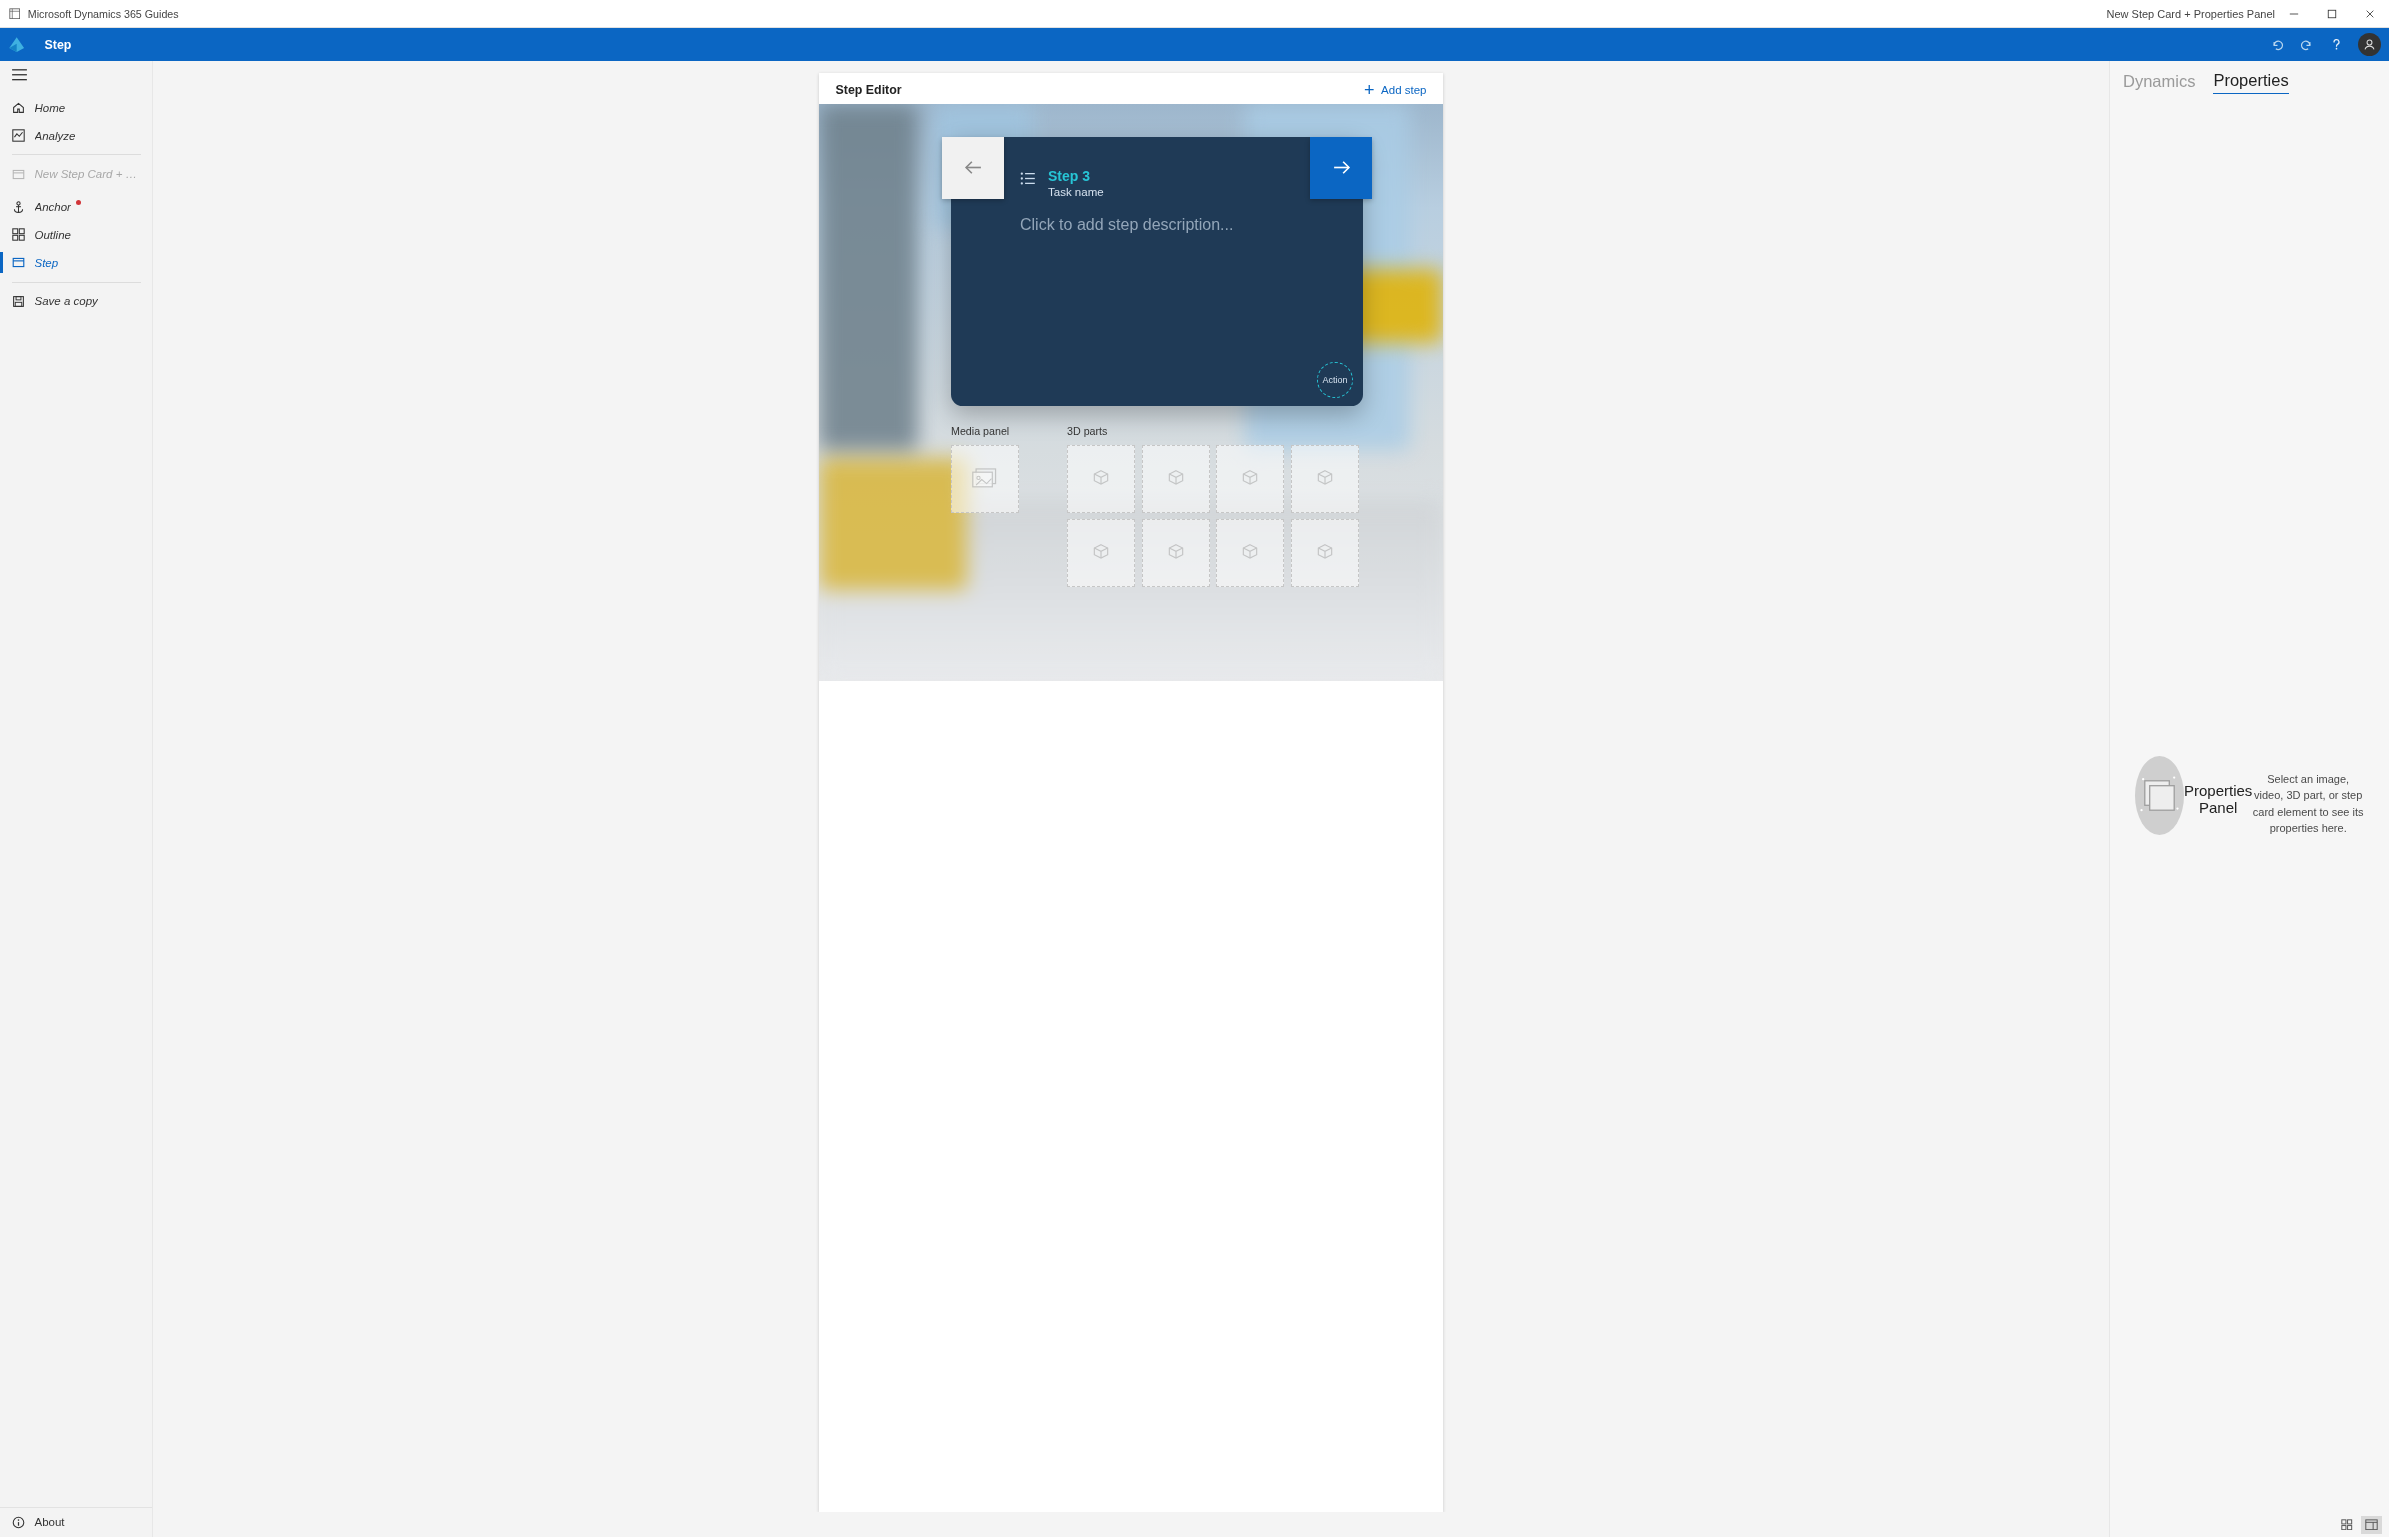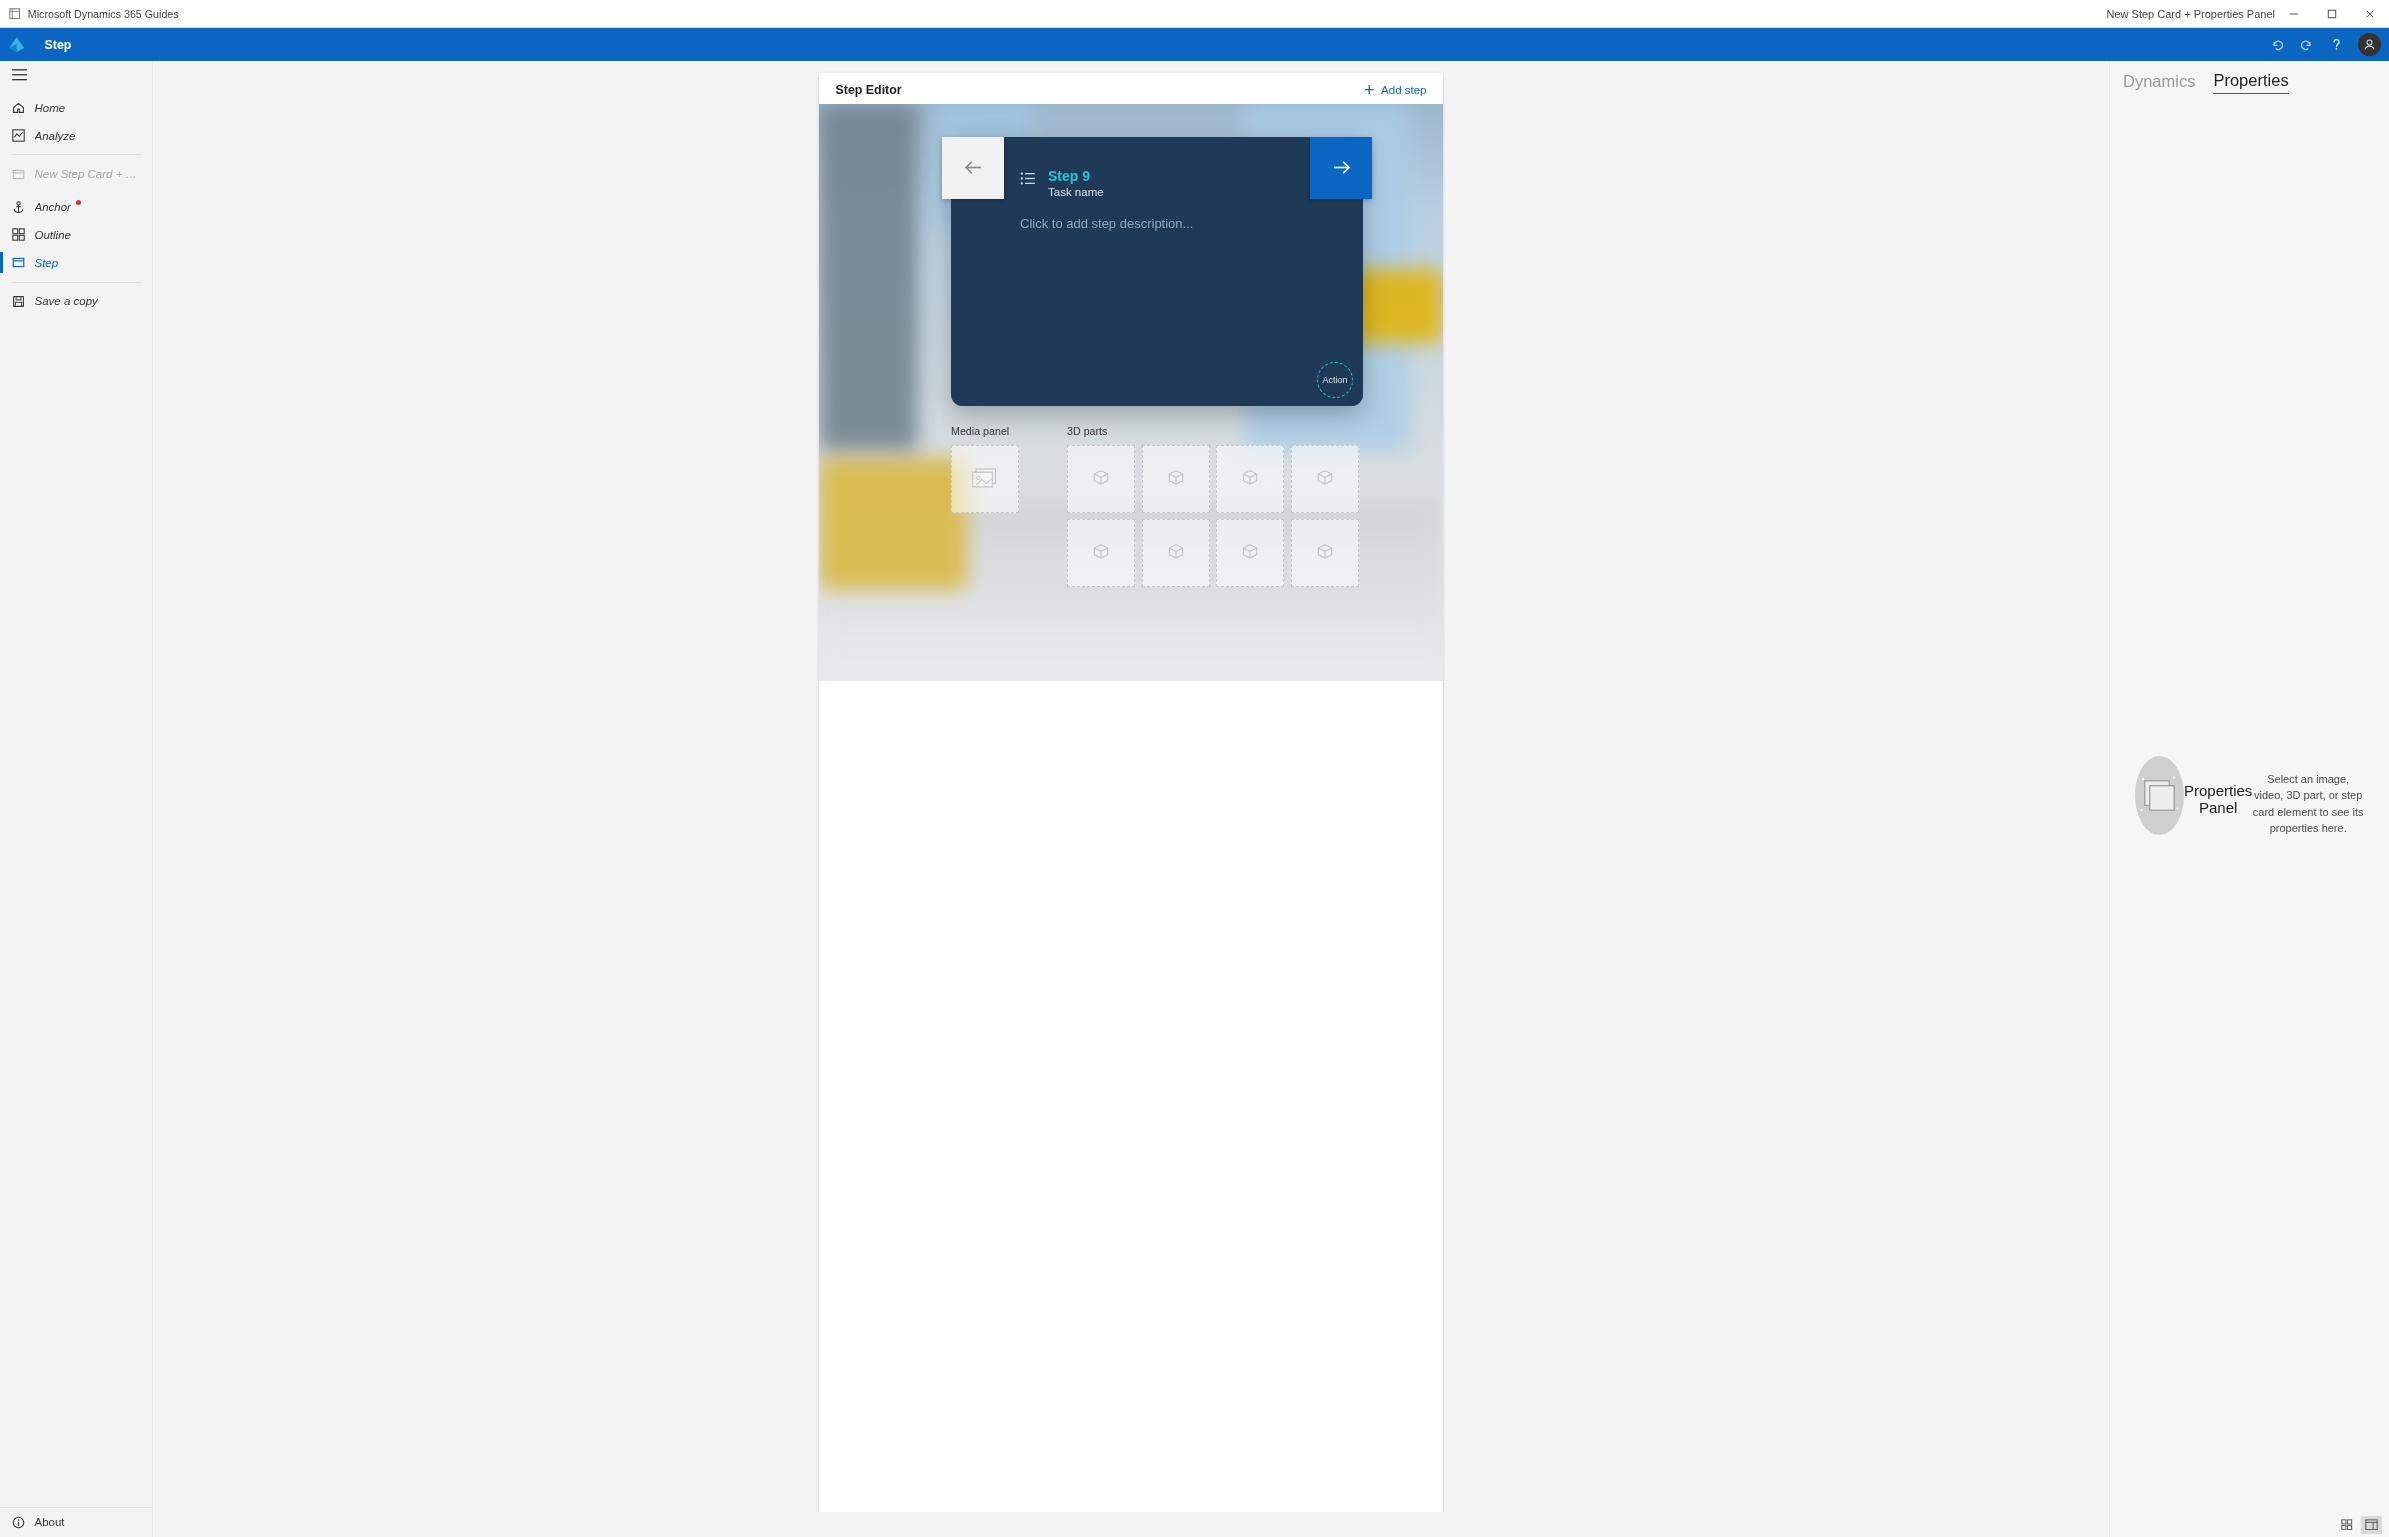--- a/index.html
+++ b/index.html
@@ -60,21 +60,21 @@
   .bb5 { left: 0; bottom: 91px; width: 148px; height: 132px; background: #d9b63a; }
   .bb6 { left: 0; bottom: 0; right: 0; height: 181px; background: linear-gradient(180deg,#cfd3d6,#e9ebee); }
 
   .step-card { position: absolute; left: 132px; top: 33px; width: 412px; height: 269px; background: #1f3a56; border-radius: 11.5px; box-shadow: 0 8.2px 25px rgba(0,0,0,.25); color: #fff; }
   .nav-prev { position: absolute; left: -9px; top: 0; width: 62px; height: 62px; background: #f1f1f1; display: flex; align-items: center; justify-content: center; box-shadow: 0 1.6px 5px rgba(0,0,0,.25); }
   .nav-next { position: absolute; right: -9px; top: 0; width: 62px; height: 62px; background: #0b66c3; display: flex; align-items: center; justify-content: center; box-shadow: 0 1.6px 5px rgba(0,0,0,.25); }
   .step-head { position: absolute; left: 69px; top: 31px; display: flex; gap: 13px; align-items: flex-start; }
   .step-head .list-icon { margin-top: 4.1px; }
   .step-title { color: #27c5d6; font-size: 14px; font-weight: 600; }
   .task-name { color: #d6e2ef; font-size: 11.5px; margin-top: 2.5px; }
-  .step-desc { position: absolute; left: 69px; top: 79px; right: 25px; color: #93a6b9; font-size: 13px; }
+  .step-desc { position: absolute; left: 69px; top: 79px; right: 25px; color: #93a6b9; font-size: 16px; }
   .action-chip { position: absolute; right: 10px; bottom: 8.2px; width: 36px; height: 36px; border: 0.8px dashed #27c5d6; border-radius: 50%; display: flex; align-items: center; justify-content: center; color: #d6e2ef; font-size: 9px; }
 
   .slots-row { position: absolute; left: 132px; top: 321px; display: flex; gap: 48px; }
   .slots-col-title { font-size: 10.7px; color: #333; margin-bottom: 8.2px; }
   .slots-grid { display: grid; grid-template-columns: repeat(4, 68px); grid-template-rows: repeat(2, 68px); gap: 6.6px; }
   .slot { width: 68px; height: 68px; border: 1.6px dashed #c6c6c6; background: rgba(255,255,255,.55); display: flex; align-items: center; justify-content: center; }
   .slot svg { opacity: .5; }
 
   
   .panel { grid-column: 3; grid-row: 1; background: #f6f6f6; border-left: 0.8px solid #e7e7e7; display: flex; flex-direction: column; }
@@ -307,21 +307,21 @@
               <svg width="15" height="13" viewBox="0 0 18 16">
                   <circle cx="2" cy="2" r="1.4" fill="#cde"></circle>
                   <line x1="6" y1="2" x2="18" y2="2" stroke="#cde" stroke-width="1.6"></line>
                   <circle cx="2" cy="8" r="1.4" fill="#cde"></circle>
                   <line x1="6" y1="8" x2="18" y2="8" stroke="#cde" stroke-width="1.6"></line>
                   <circle cx="2" cy="14" r="1.4" fill="#cde"></circle>
                   <line x1="6" y1="14" x2="18" y2="14" stroke="#cde" stroke-width="1.6"></line>
                 </svg>
             </span>
             <div>
-              <div class="step-title">Step 9</div>
+              <div class="step-title">Step 3</div>
               <div class="task-name">Task name</div>
             </div>
           </div>
           <div class="step-desc">Click to add step description...</div>
           <div class="action-chip">
             <span>Action</span>
           </div>
         </div>
 
         <div class="slots-row">

